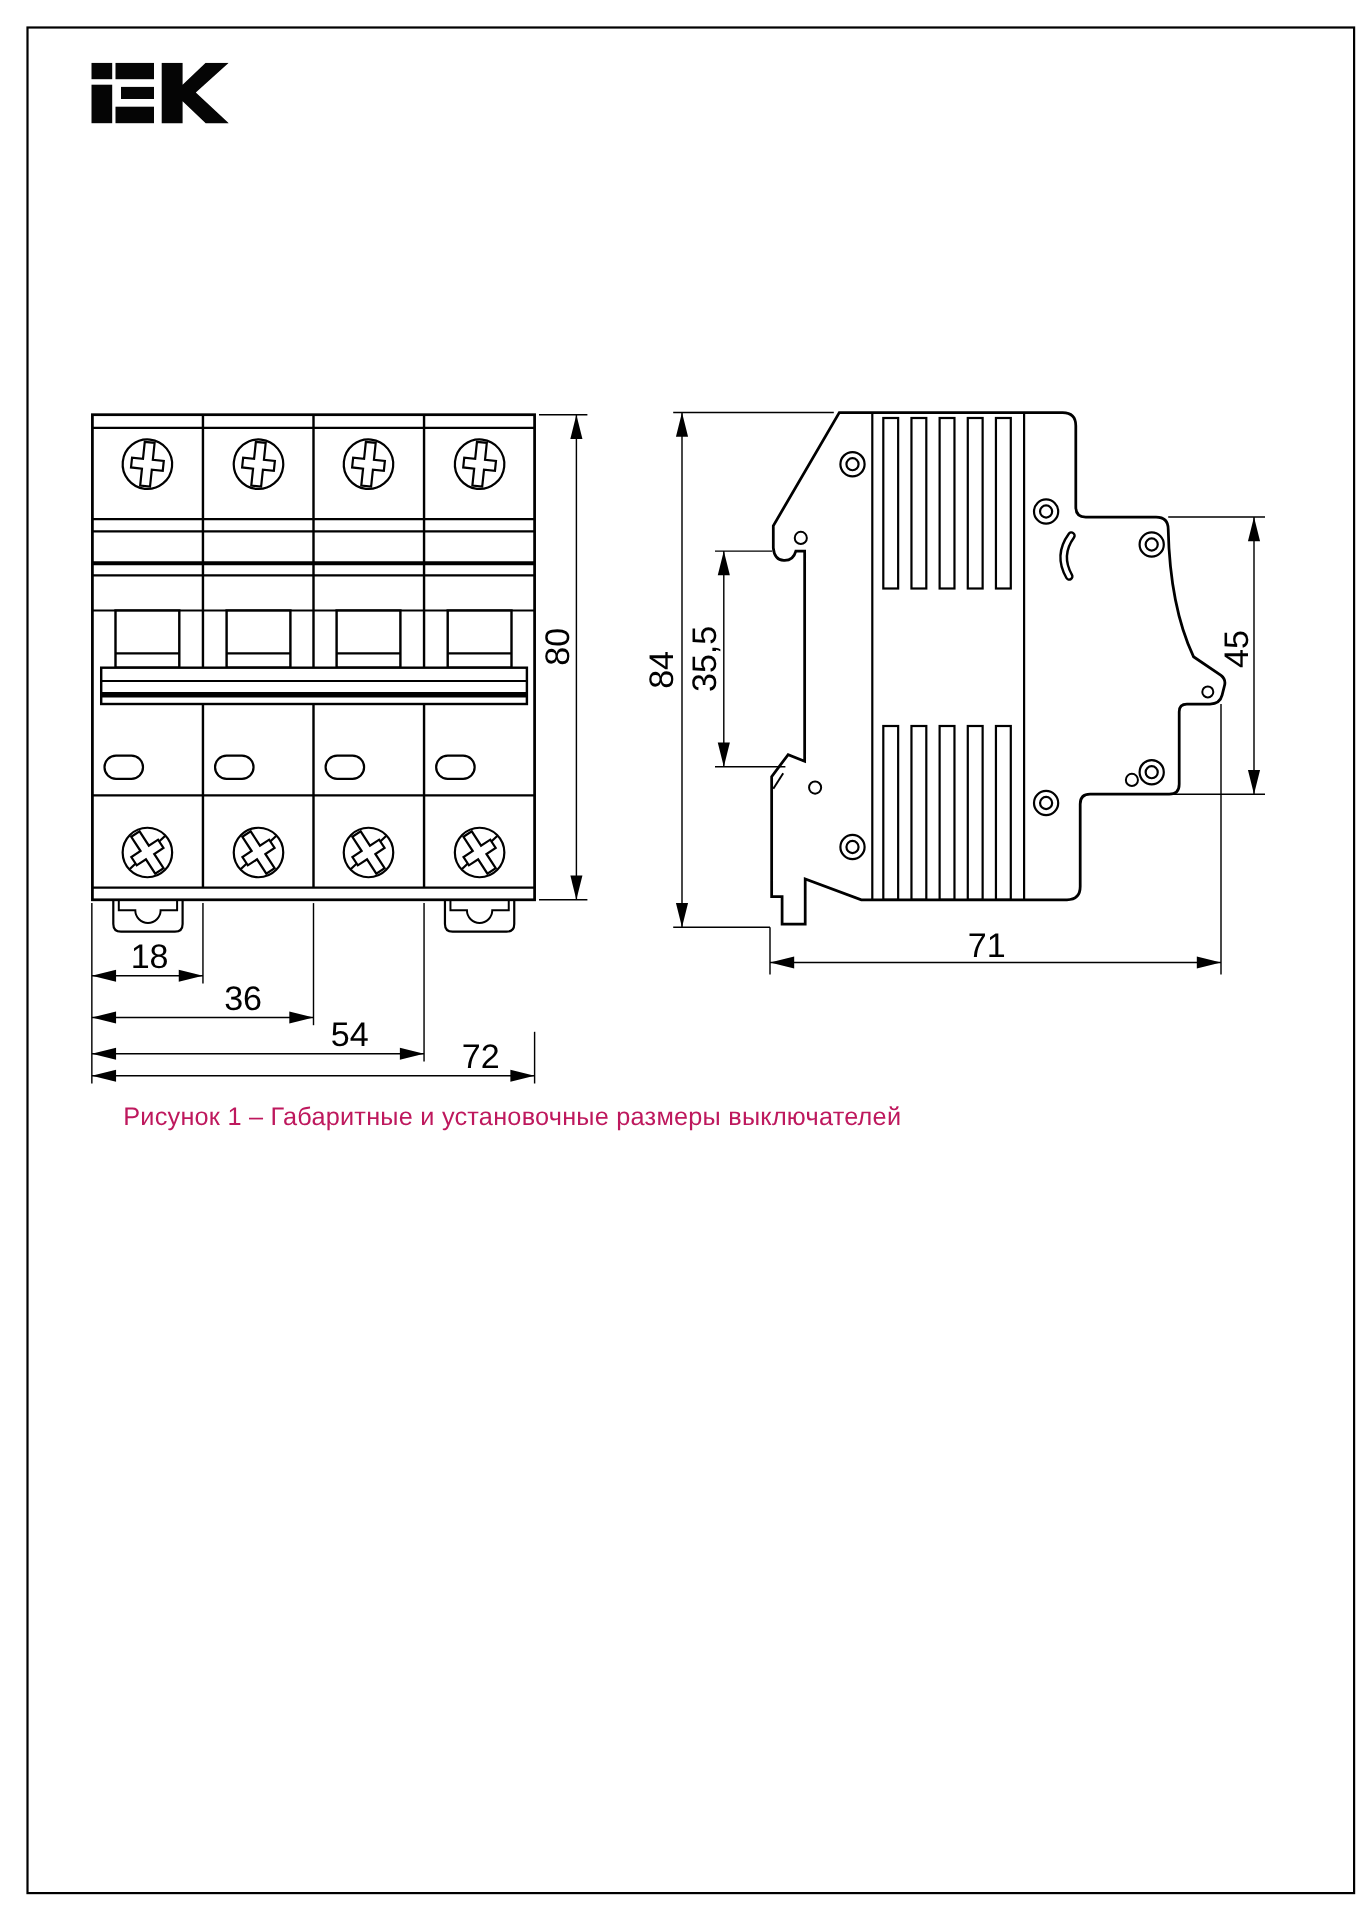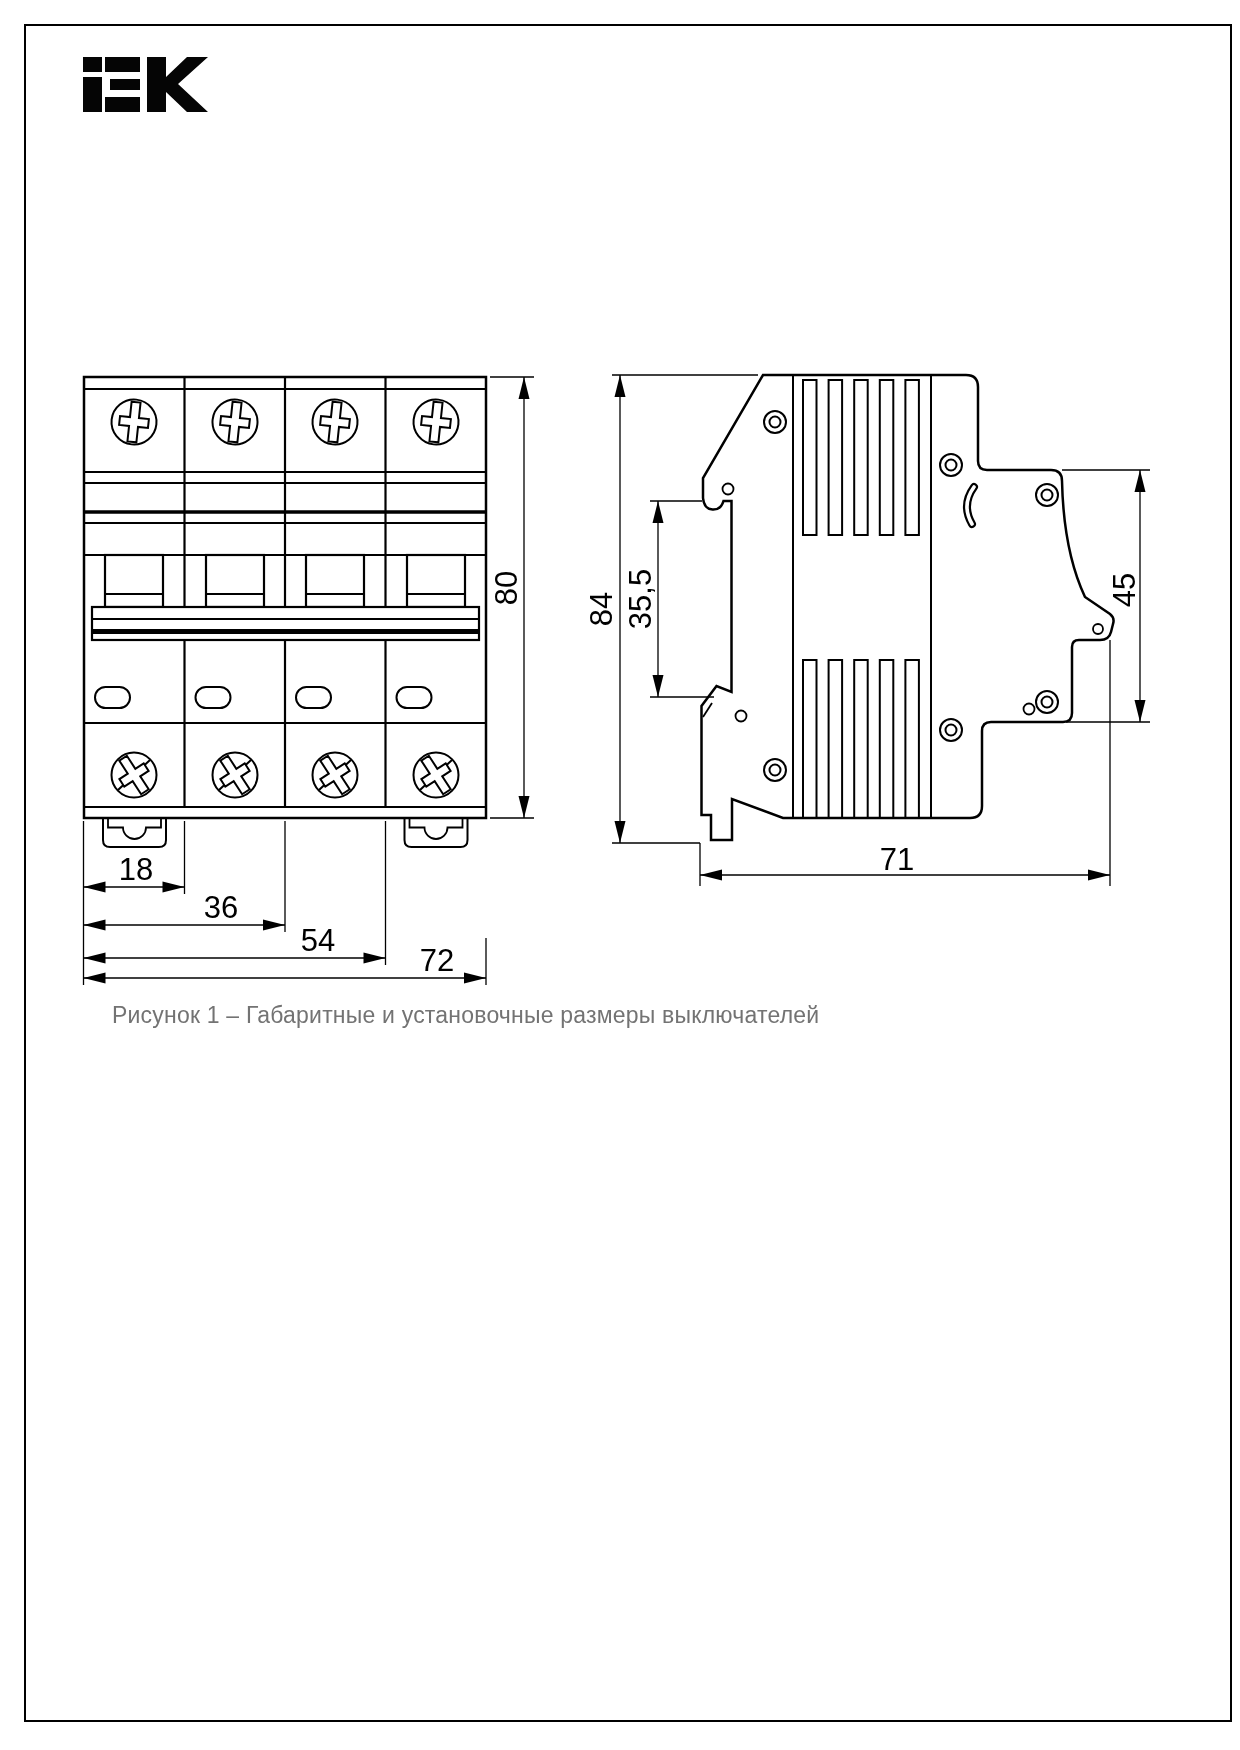--- a/index.html
+++ b/index.html
@@ -2,21 +2,21 @@
 <html><head>
 <meta charset="utf-8">
 <style>
   html,body{margin:0;padding:0;background:#888;}
   .page{position:relative;width:1240px;height:1750px;background:#ffffff;overflow:hidden;
         font-family:"Liberation Sans", sans-serif;}
   .frame{position:absolute;left:24px;top:24px;width:1208px;height:1698px;
          border:2px solid #000;box-sizing:border-box;pointer-events:none;}
   .logo{position:absolute;left:83px;top:57px;}
   .drawing{position:absolute;left:0;top:0;}
-  .caption{position:absolute;left:112px;top:1002px;font-size:23px;color:#737373;
+  .caption{position:absolute;left:112px;top:1002px;font-size:23px;color:#be185d;
            letter-spacing:0.2px;white-space:nowrap;}
   svg text.dim{font-family:"Liberation Sans", sans-serif;font-size:31px;fill:#000;}
 </style>
 </head>
 <body>
 
 <div class="page">
 
   <div class="frame"></div>
 

